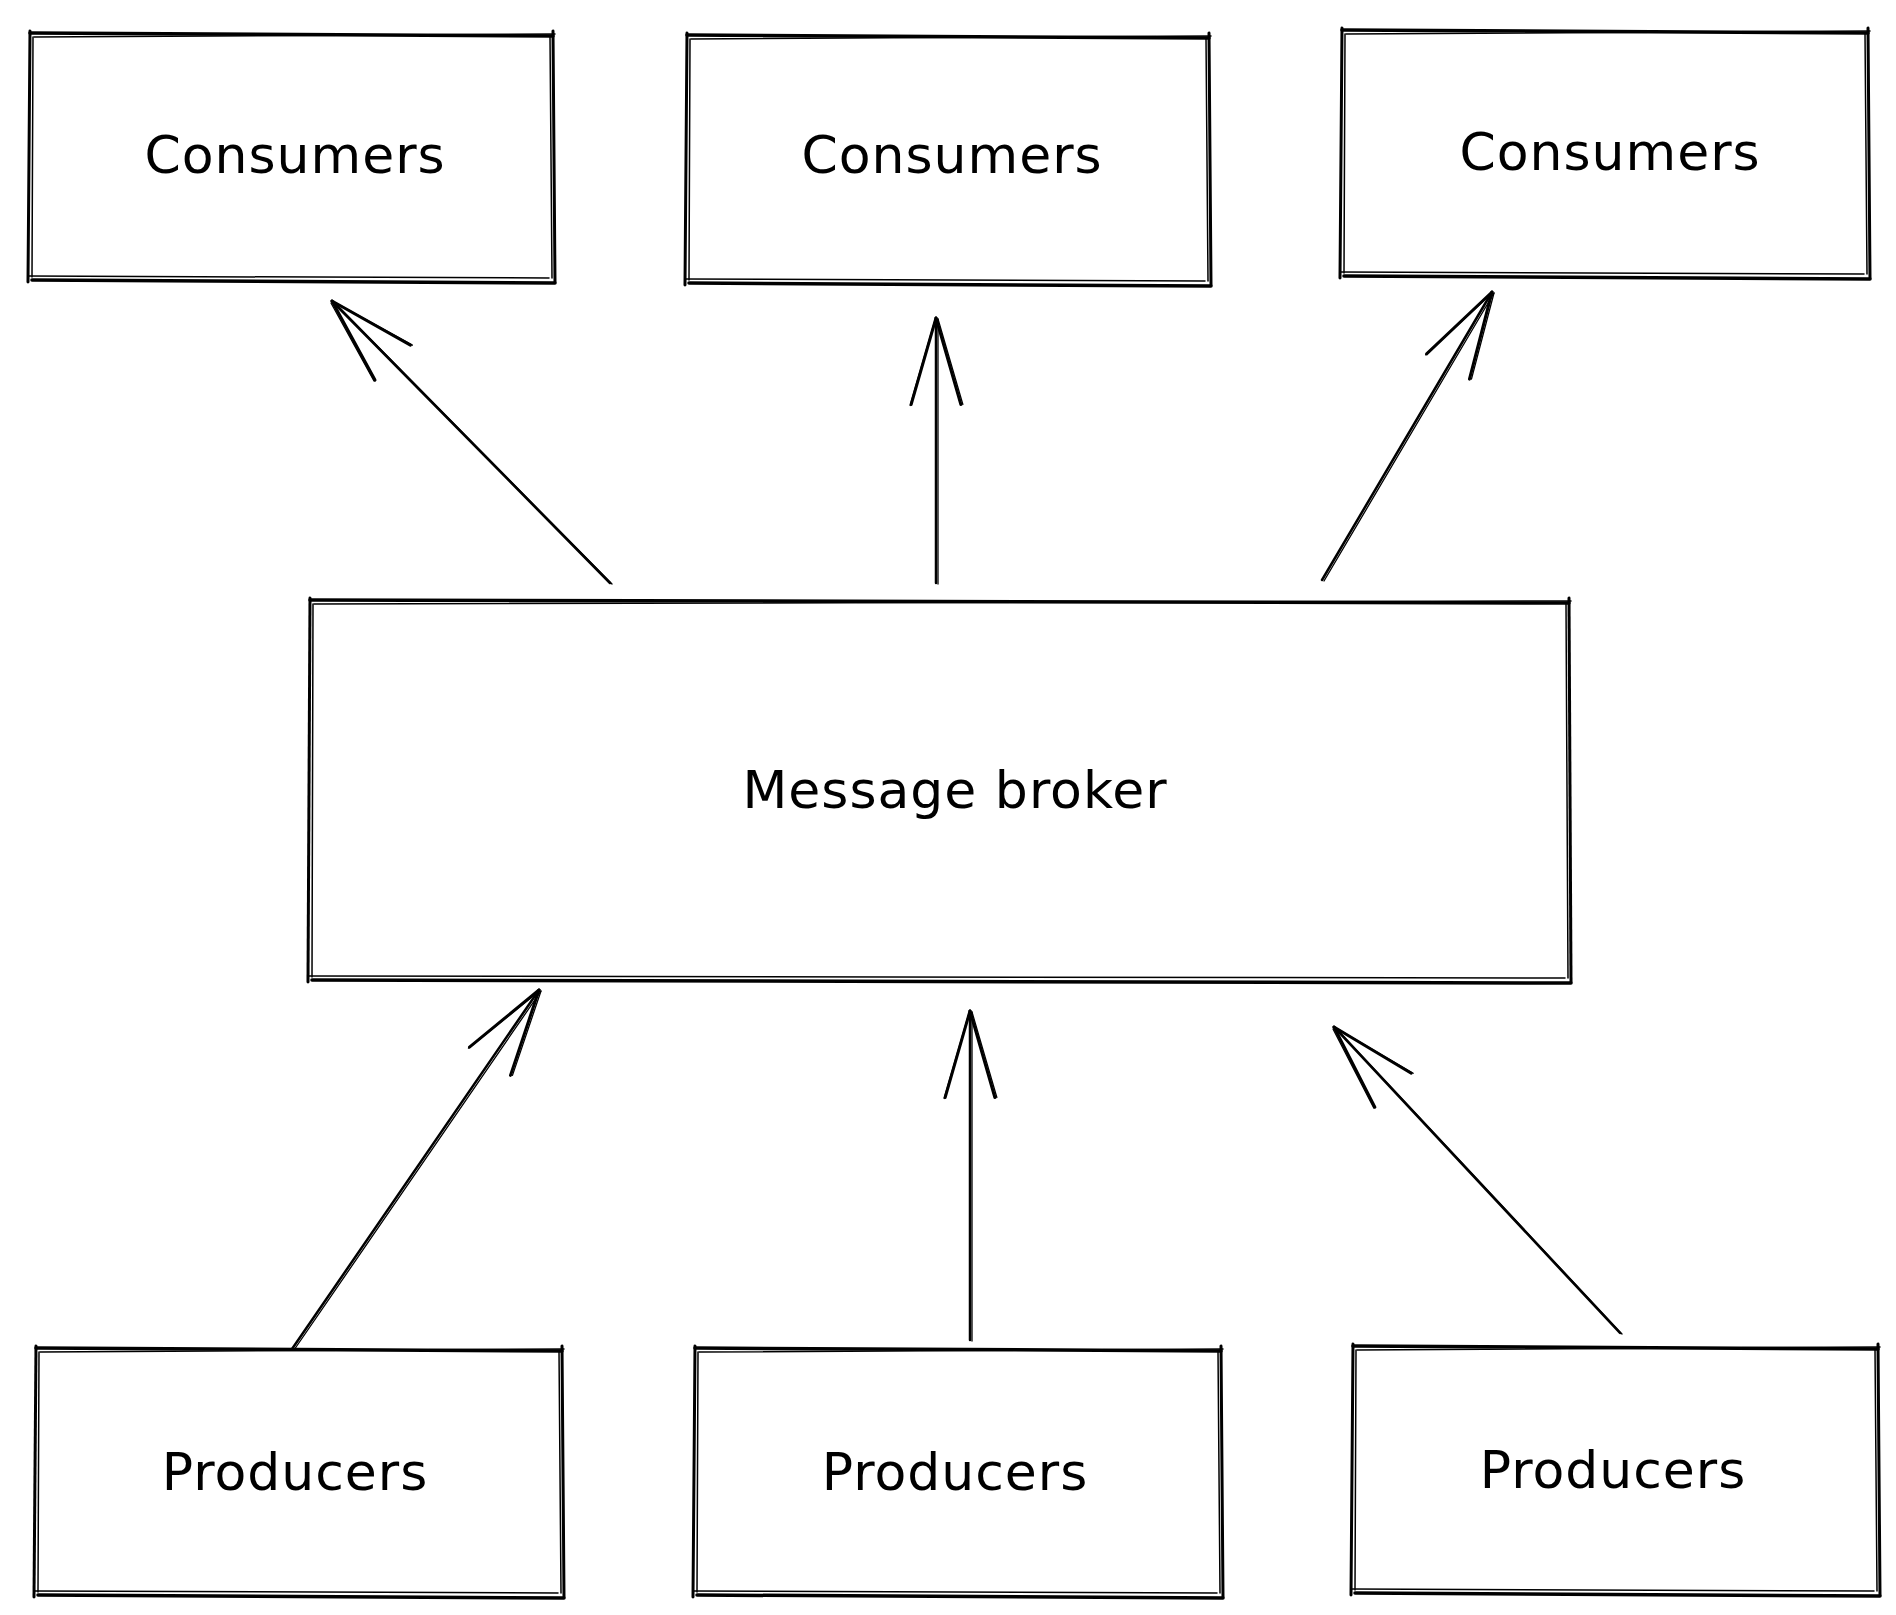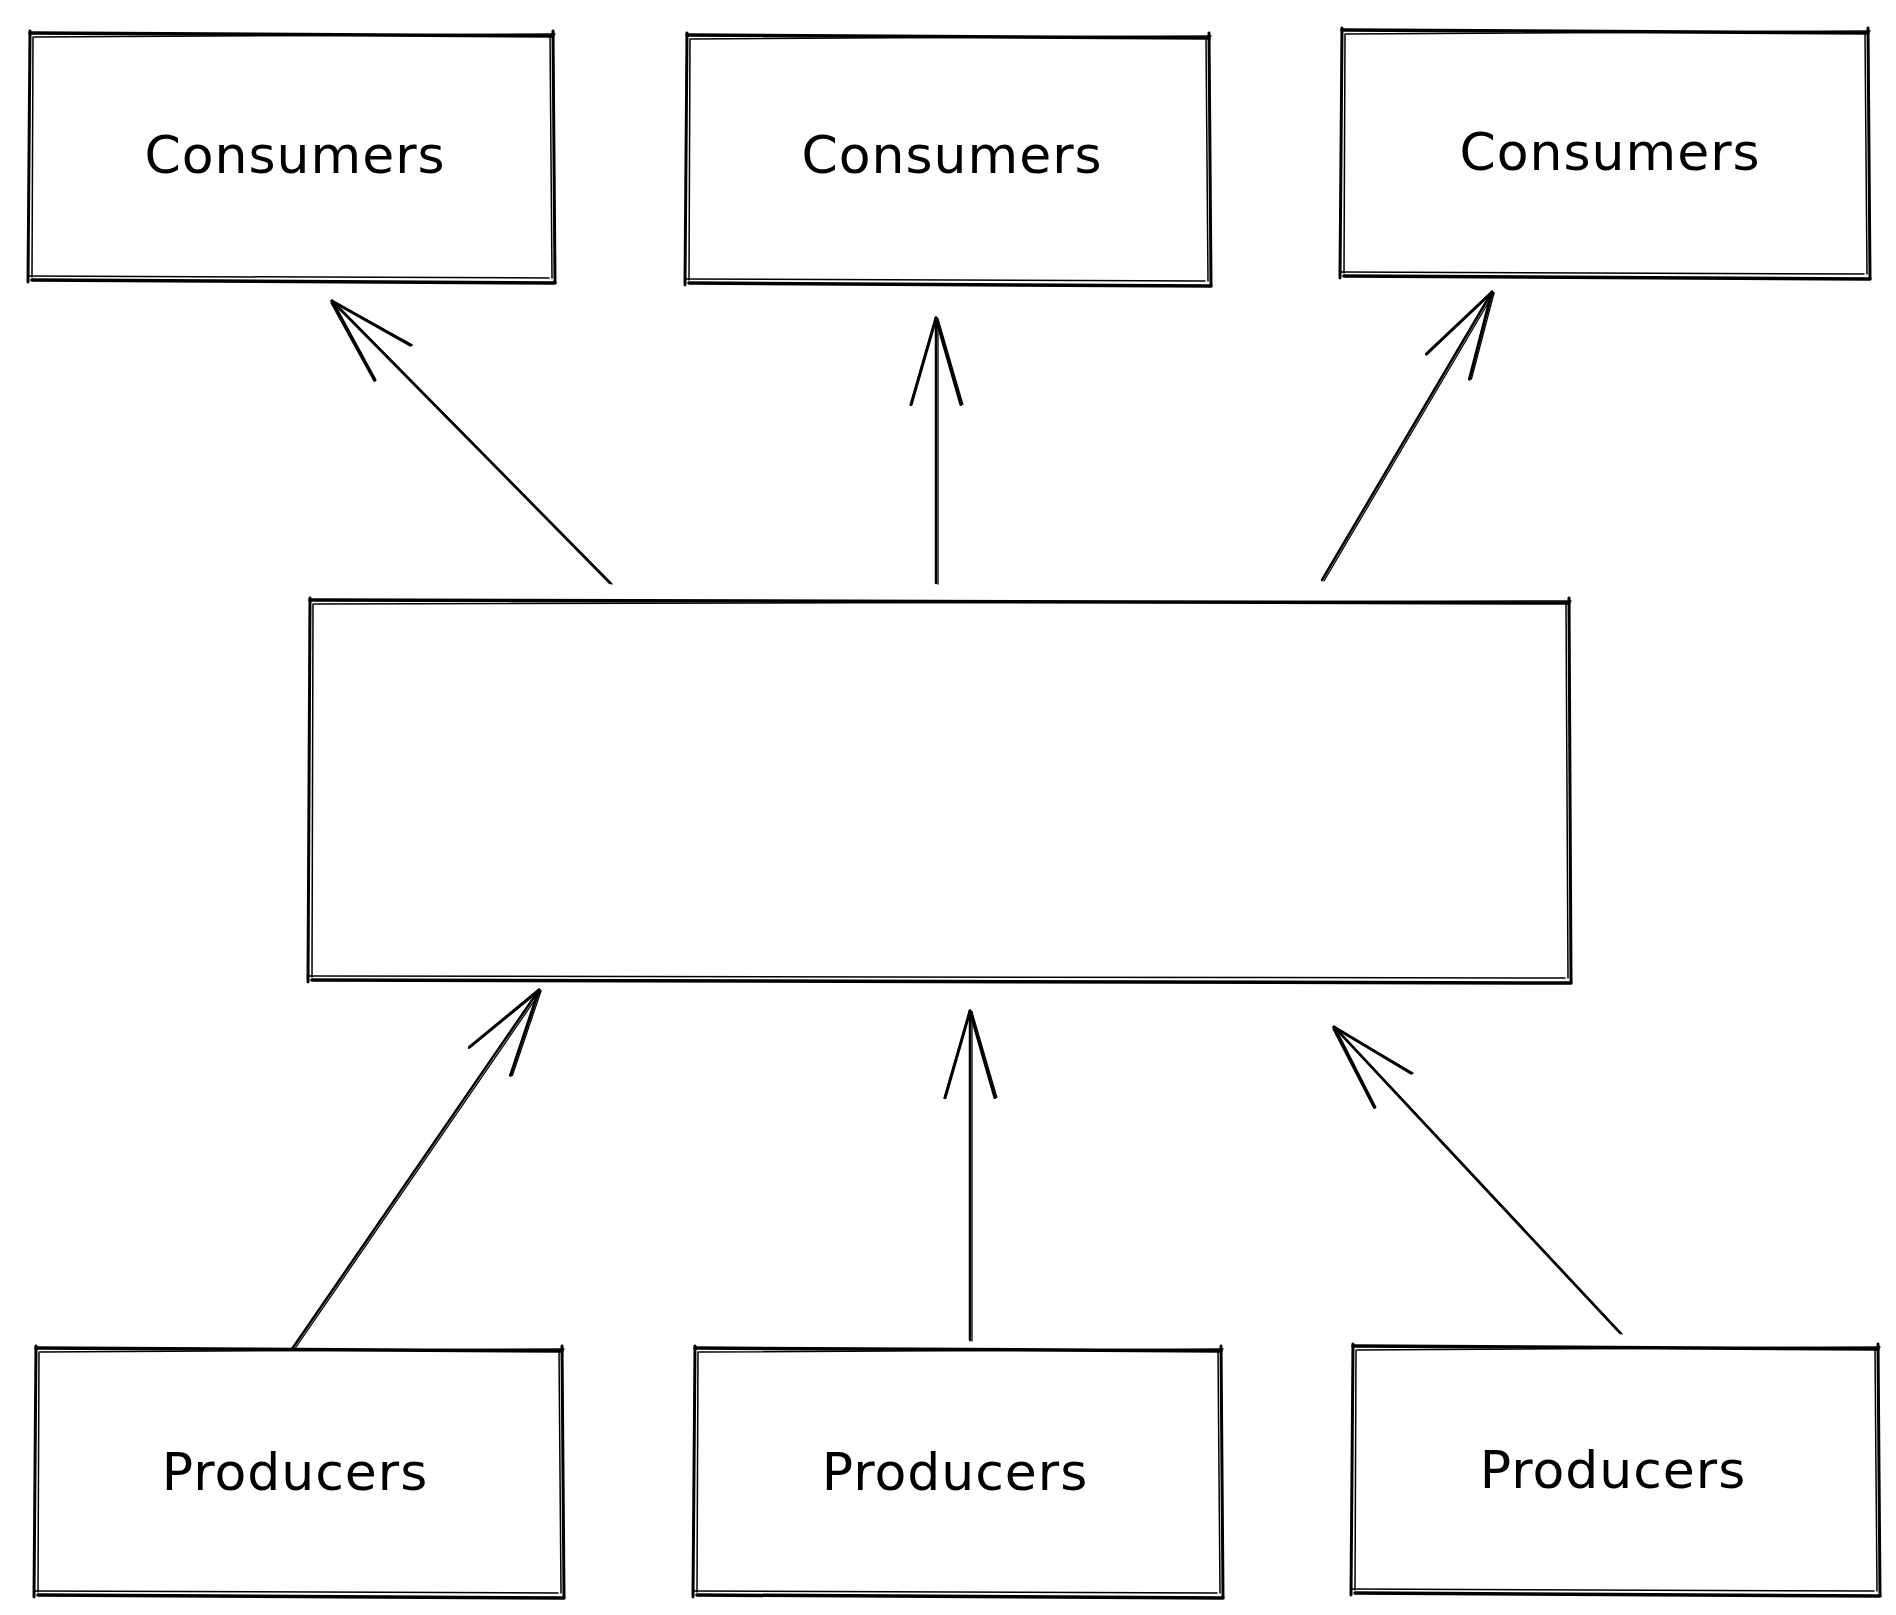--- a/index.html
+++ b/index.html
@@ -128,16 +128,17 @@
         <line x1="1334" y1="1027" x2="1411.2322021360872" y2="1073.2080832020824" stroke="#000000" stroke-width="3" stroke-linecap="round"></line>
         <line x1="1336" y1="1028" x2="1413.2322021360872" y2="1073.2080832020824" stroke="#000000" stroke-width="1.3" stroke-linecap="round"></line>
         <line x1="1334" y1="1027" x2="1374.8902819652951" y2="1107.1747144728229" stroke="#000000" stroke-width="3" stroke-linecap="round"></line>
         <line x1="1333" y1="1029" x2="1373.8902819652951" y2="1108.1747144728229" stroke="#000000" stroke-width="1.3" stroke-linecap="round"></line>
       </g>
     </svg>
 
   <div class="lbl" style="left:295px;top:155px">Consumers</div>
   <div class="lbl" style="left:952px;top:155px">Consumers</div>
   <div class="lbl" style="left:1610px;top:152px">Consumers</div>
+  <div class="lbl" style="left:955px;top:790px">Message broker</div>
   <div class="lbl" style="left:295px;top:1472px">Producers</div>
   <div class="lbl" style="left:955px;top:1472px">Producers</div>
   <div class="lbl" style="left:1613px;top:1470px">Producers</div>
 </div>
 
 </body></html>

